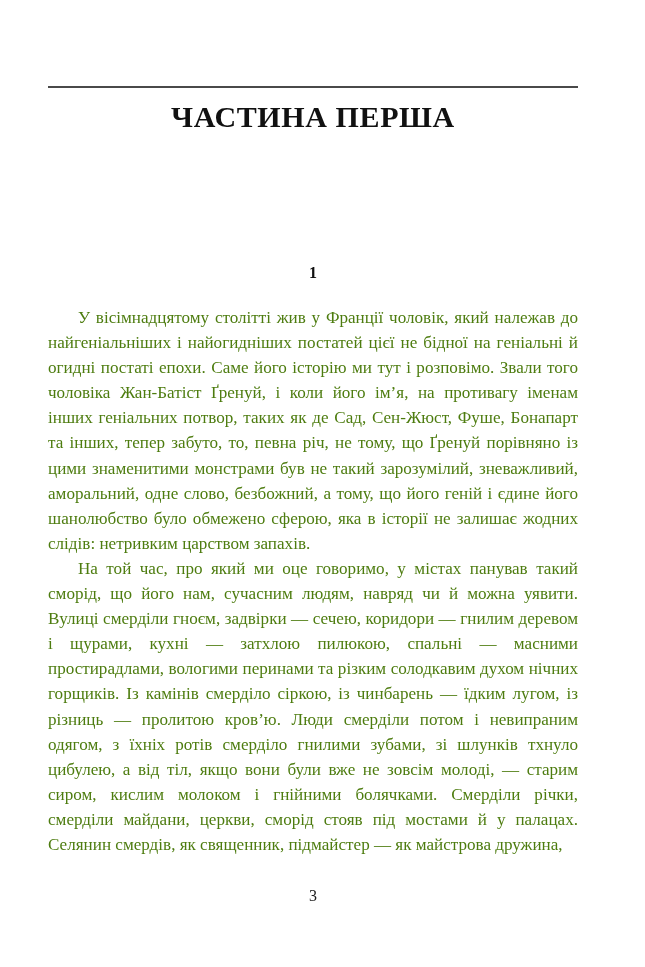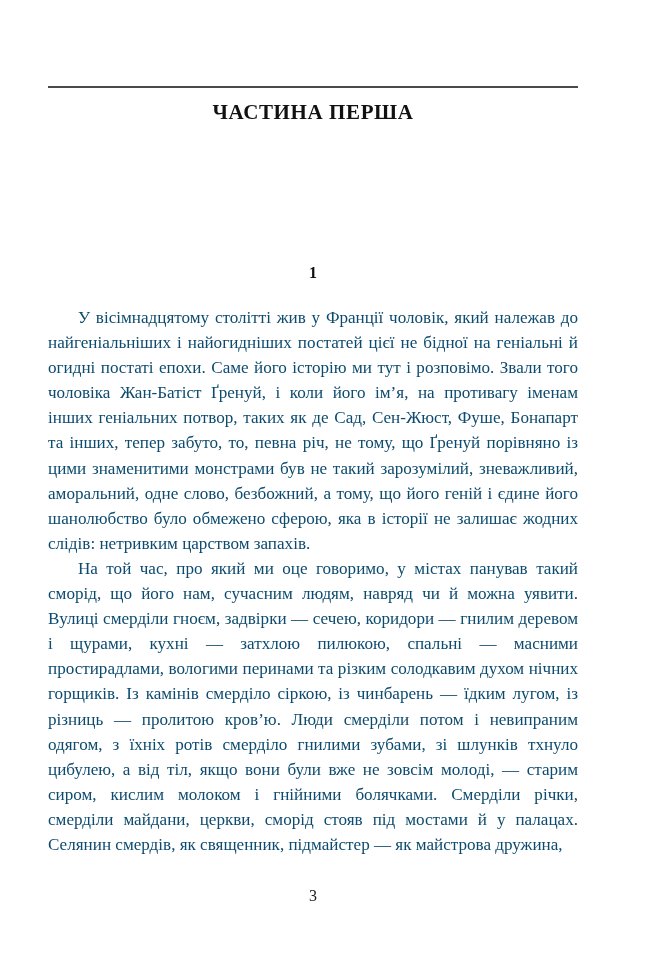--- a/index.html
+++ b/index.html
@@ -33,21 +33,21 @@
     height: 2px;
     background: #4a4a4a;
   }
 
   .part-title {
     position: absolute;
     left: 48px;
     top: 100px;
     width: 530px;
     text-align: center;
-    font-size: 21px;
+    font-size: 30px;
     font-weight: bold;
     letter-spacing: 0.6px;
     color: #111111;
   }
 
   .chapter-number {
     position: absolute;
     left: 48px;
     top: 264px;
     width: 530px;
@@ -59,21 +59,21 @@
 
   .body-text {
     position: absolute;
     left: 48px;
     top: 305px;
     width: 530px;
     font-size: 17.1px;
     line-height: 25.1px;
     text-align: justify;
     text-justify: inter-word;
-    color: #0c4a6e;
+    color: #4d7c0f;
     hyphens: none;
   }
 
   .body-text p {
     margin: 0;
     text-indent: 30px;
   }
 
   .page-number {
     position: absolute;

